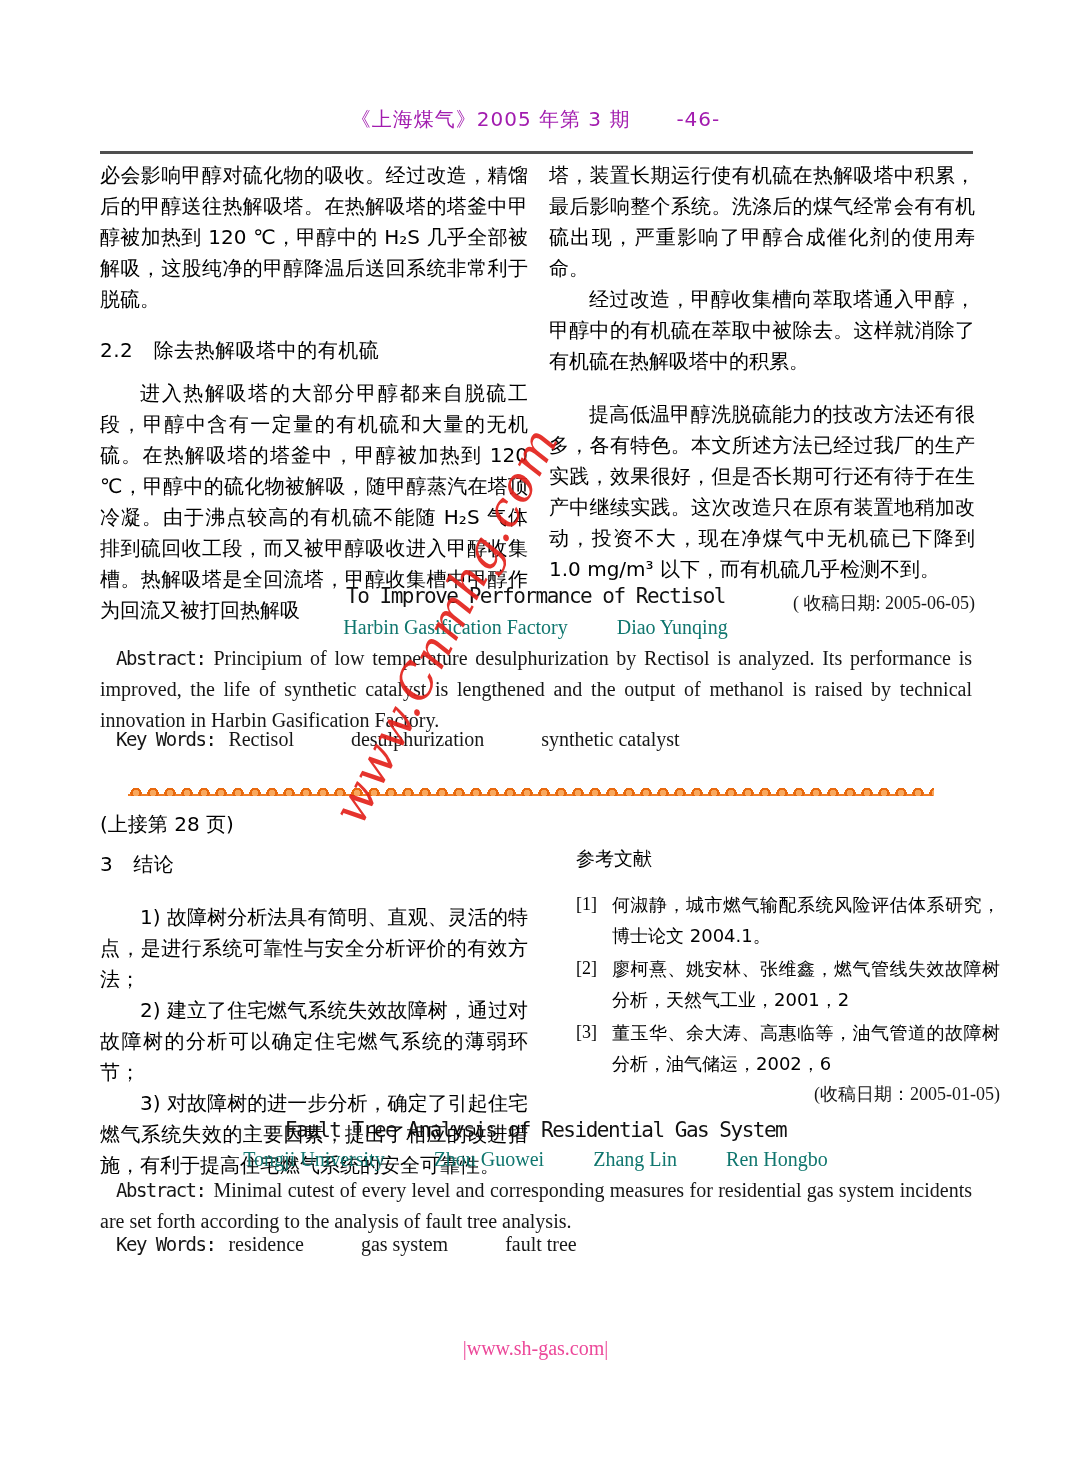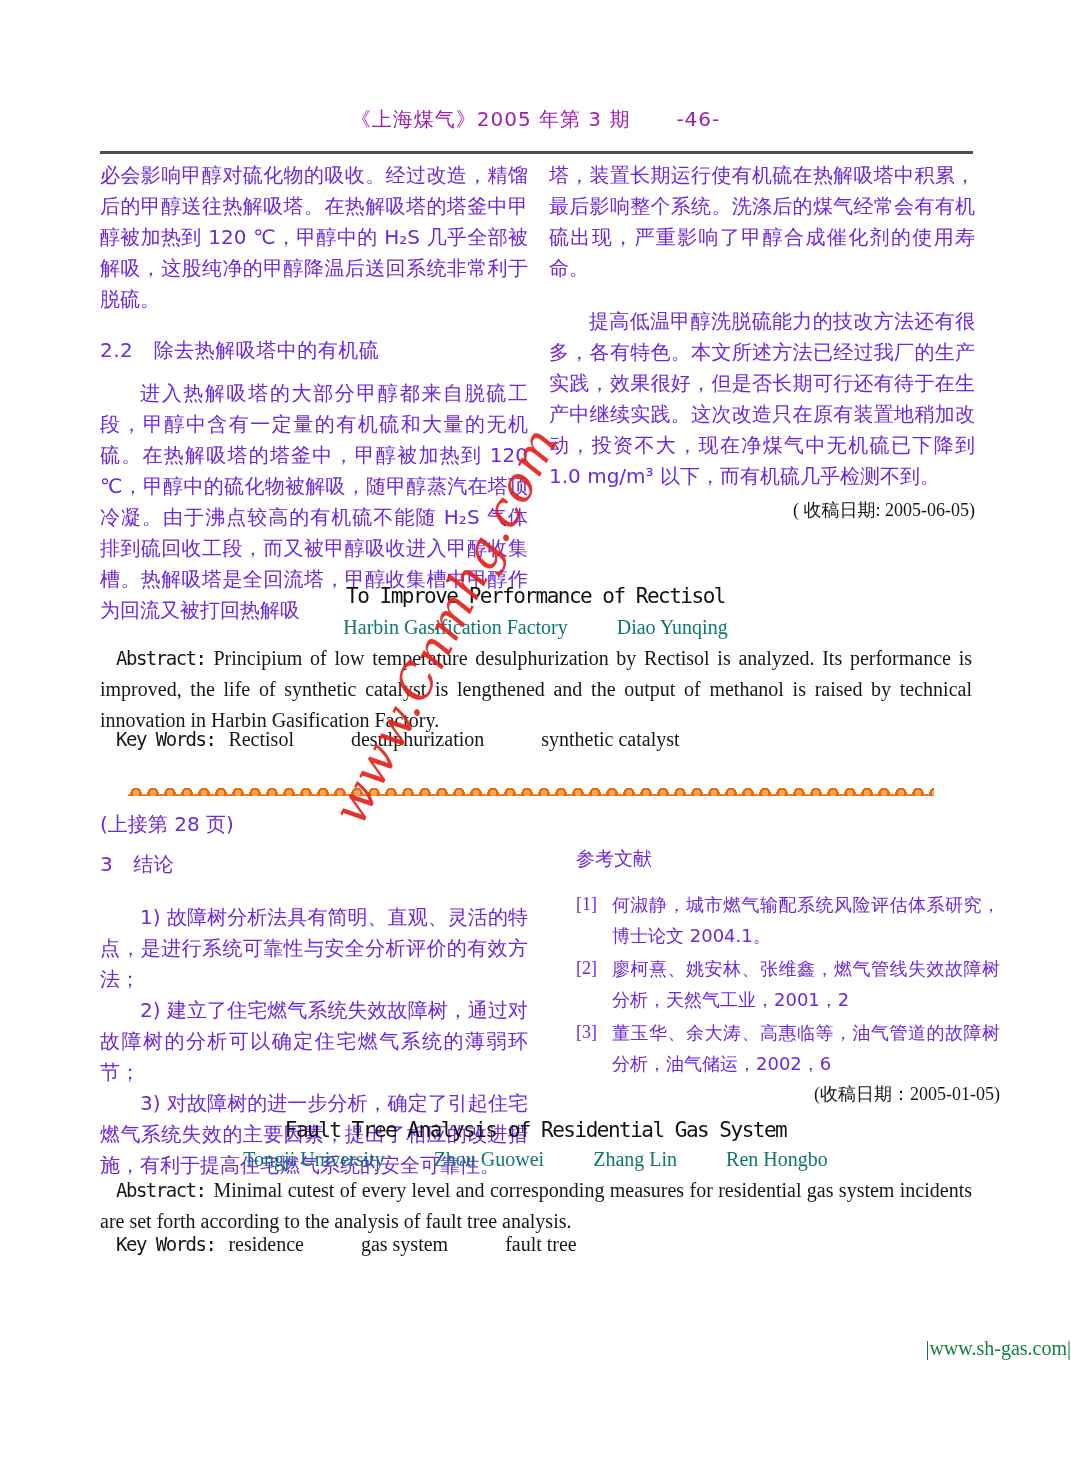--- a/index.html
+++ b/index.html
@@ -30,21 +30,21 @@
     background: #4f4f4f;
   }
   
   .col { position: absolute; }
   .cjk {
     margin: 0;
     font-size: 20px;
     line-height: 31px;
     text-align: justify;
     text-justify: inter-ideograph;
-    color: #6d28d9;
+    color: #000000;
   }
   .indent { text-indent: 2em; }
   .date-line {
     margin: 0;
     font-size: 18px;
     text-align: right;
     font-family: "Liberation Serif", "DejaVu Sans", serif;
   }
   .sec-heading { font-weight: 500; letter-spacing: 0.5px; }
   .sec-heading .num { margin-right: 1em; }
@@ -118,24 +118,24 @@
   }
   .ref-item .marker {
     position: absolute;
     left: 0; top: 0;
     font-family: "Liberation Serif", serif;
   }
   
   .footer {
     position: absolute;
     left: 0; top: 1337px; width: 1071px;
-    text-align: right;
-    font-family: "Liberation Serif", serif;
-    font-size: 20px;
-    color: #15803d;
+    text-align: center;
+    font-family: "Liberation Serif", serif;
+    font-size: 20px;
+    color: #ec4899;
   }
   
   .watermark {
     position: absolute;
     left: 236px; top: 607px;
     width: 412px; height: 62px;
     transform: rotate(-63deg);
     transform-origin: 50% 50%;
     font-family: "DejaVu Serif", serif;
     font-style: italic;
@@ -160,20 +160,21 @@
   <div class="header-rule"></div>
 
   <div class="col" style="left:100px; top:160px; width:428px;">
     <p class="cjk">必会影响甲醇对硫化物的吸收。经过改造，精馏后的甲醇送往热解吸塔。在热解吸塔的塔釜中甲醇被加热到 120 ℃，甲醇中的 H₂S 几乎全部被解吸，这股纯净的甲醇降温后送回系统非常利于脱硫。</p>
     <p class="cjk sec-heading" style="margin-top:20px;">2.2　除去热解吸塔中的有机硫</p>
     <p class="cjk indent" style="margin-top:12px;">进入热解吸塔的大部分甲醇都来自脱硫工段，甲醇中含有一定量的有机硫和大量的无机硫。在热解吸塔的塔釜中，甲醇被加热到 120 ℃，甲醇中的硫化物被解吸，随甲醇蒸汽在塔顶冷凝。由于沸点较高的有机硫不能随 H₂S 气体排到硫回收工段，而又被甲醇吸收进入甲醇收集槽。热解吸塔是全回流塔，甲醇收集槽中甲醇作为回流又被打回热解吸</p>
   </div>
 
   <div class="col" style="left:549px; top:160px; width:426px;">
     <p class="cjk">塔，装置长期运行使有机硫在热解吸塔中积累，最后影响整个系统。洗涤后的煤气经常会有有机硫出现，严重影响了甲醇合成催化剂的使用寿命。</p>
+    <p class="cjk indent">经过改造，甲醇收集槽向萃取塔通入甲醇，甲醇中的有机硫在萃取中被除去。这样就消除了有机硫在热解吸塔中的积累。</p>
     <p class="cjk indent" style="margin-top:22px;">提高低温甲醇洗脱硫能力的技改方法还有很多，各有特色。本文所述方法已经过我厂的生产实践，效果很好，但是否长期可行还有待于在生产中继续实践。这次改造只在原有装置地稍加改动，投资不大，现在净煤气中无机硫已下降到 1.0 mg/m³ 以下，而有机硫几乎检测不到。</p>
     <p class="date-line" style="margin-top:6px;">( 收稿日期: 2005-06-05)</p>
   </div>
 
   <div class="en-title mono" style="top:584px;">To Improve Performance of Rectisol</div>
   <div class="en-authors" style="top:616px;">
     <span>Harbin Gasification Factory</span>
     <span>Diao Yunqing</span>
   </div>
   <p class="en-abstract" style="top:643px;">

